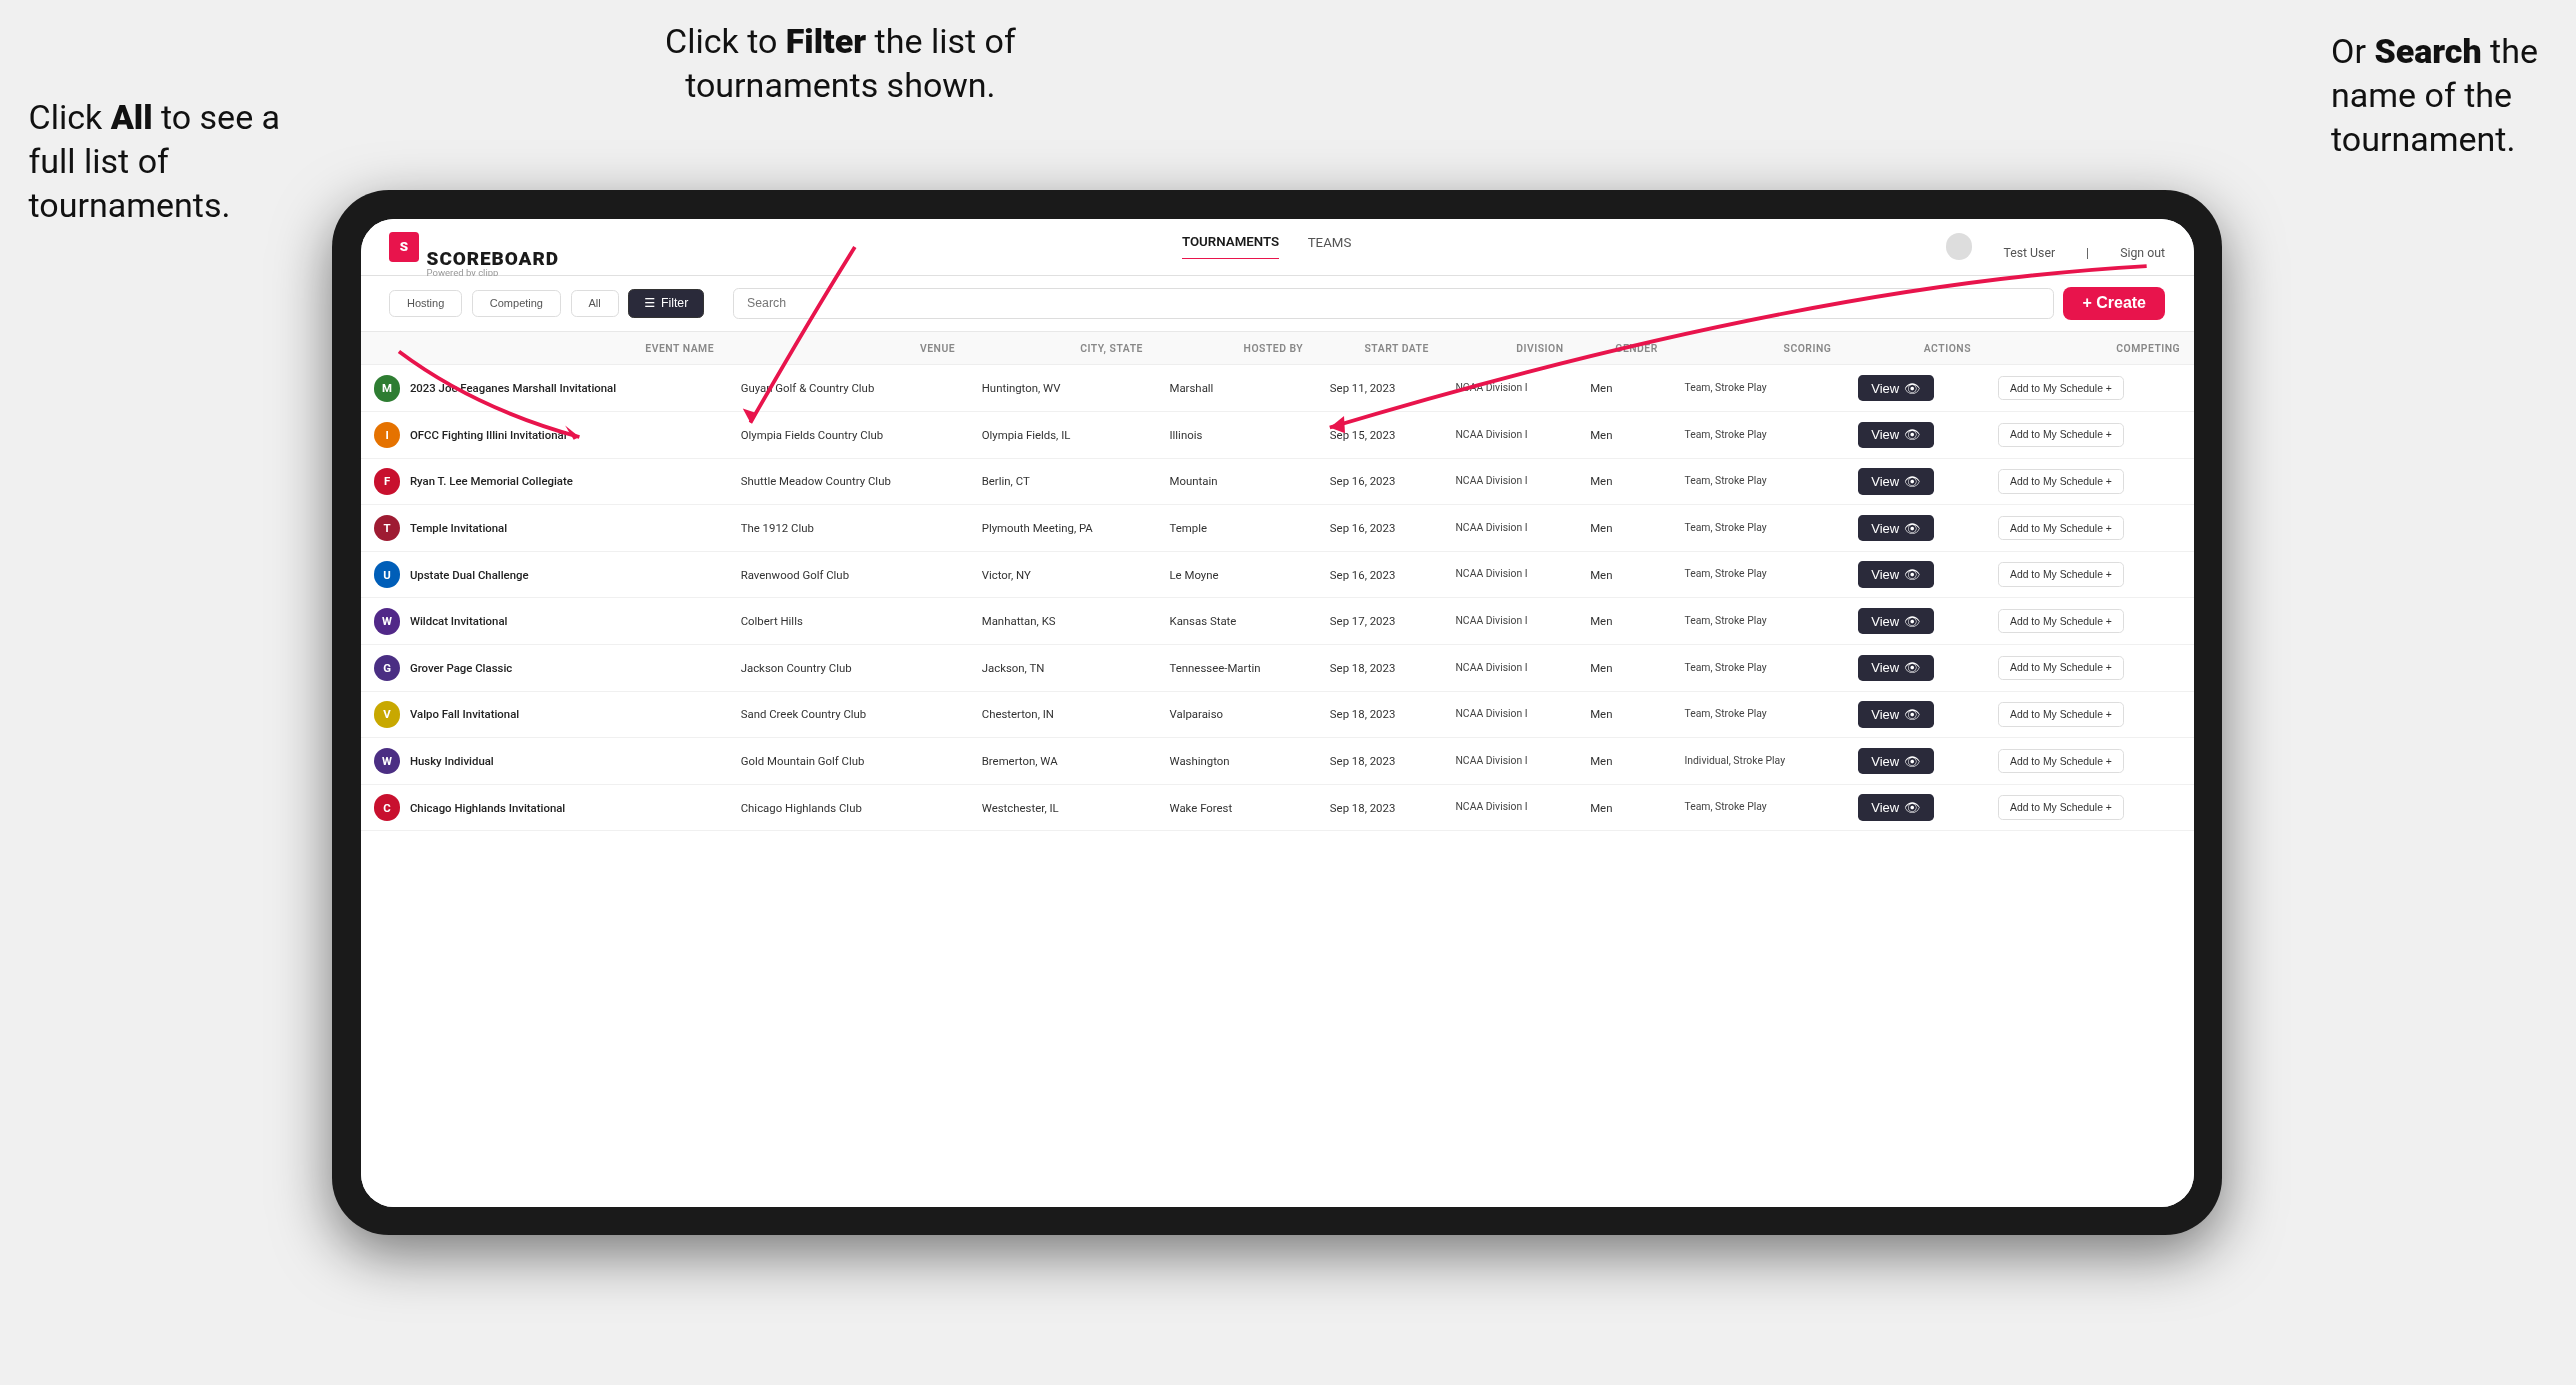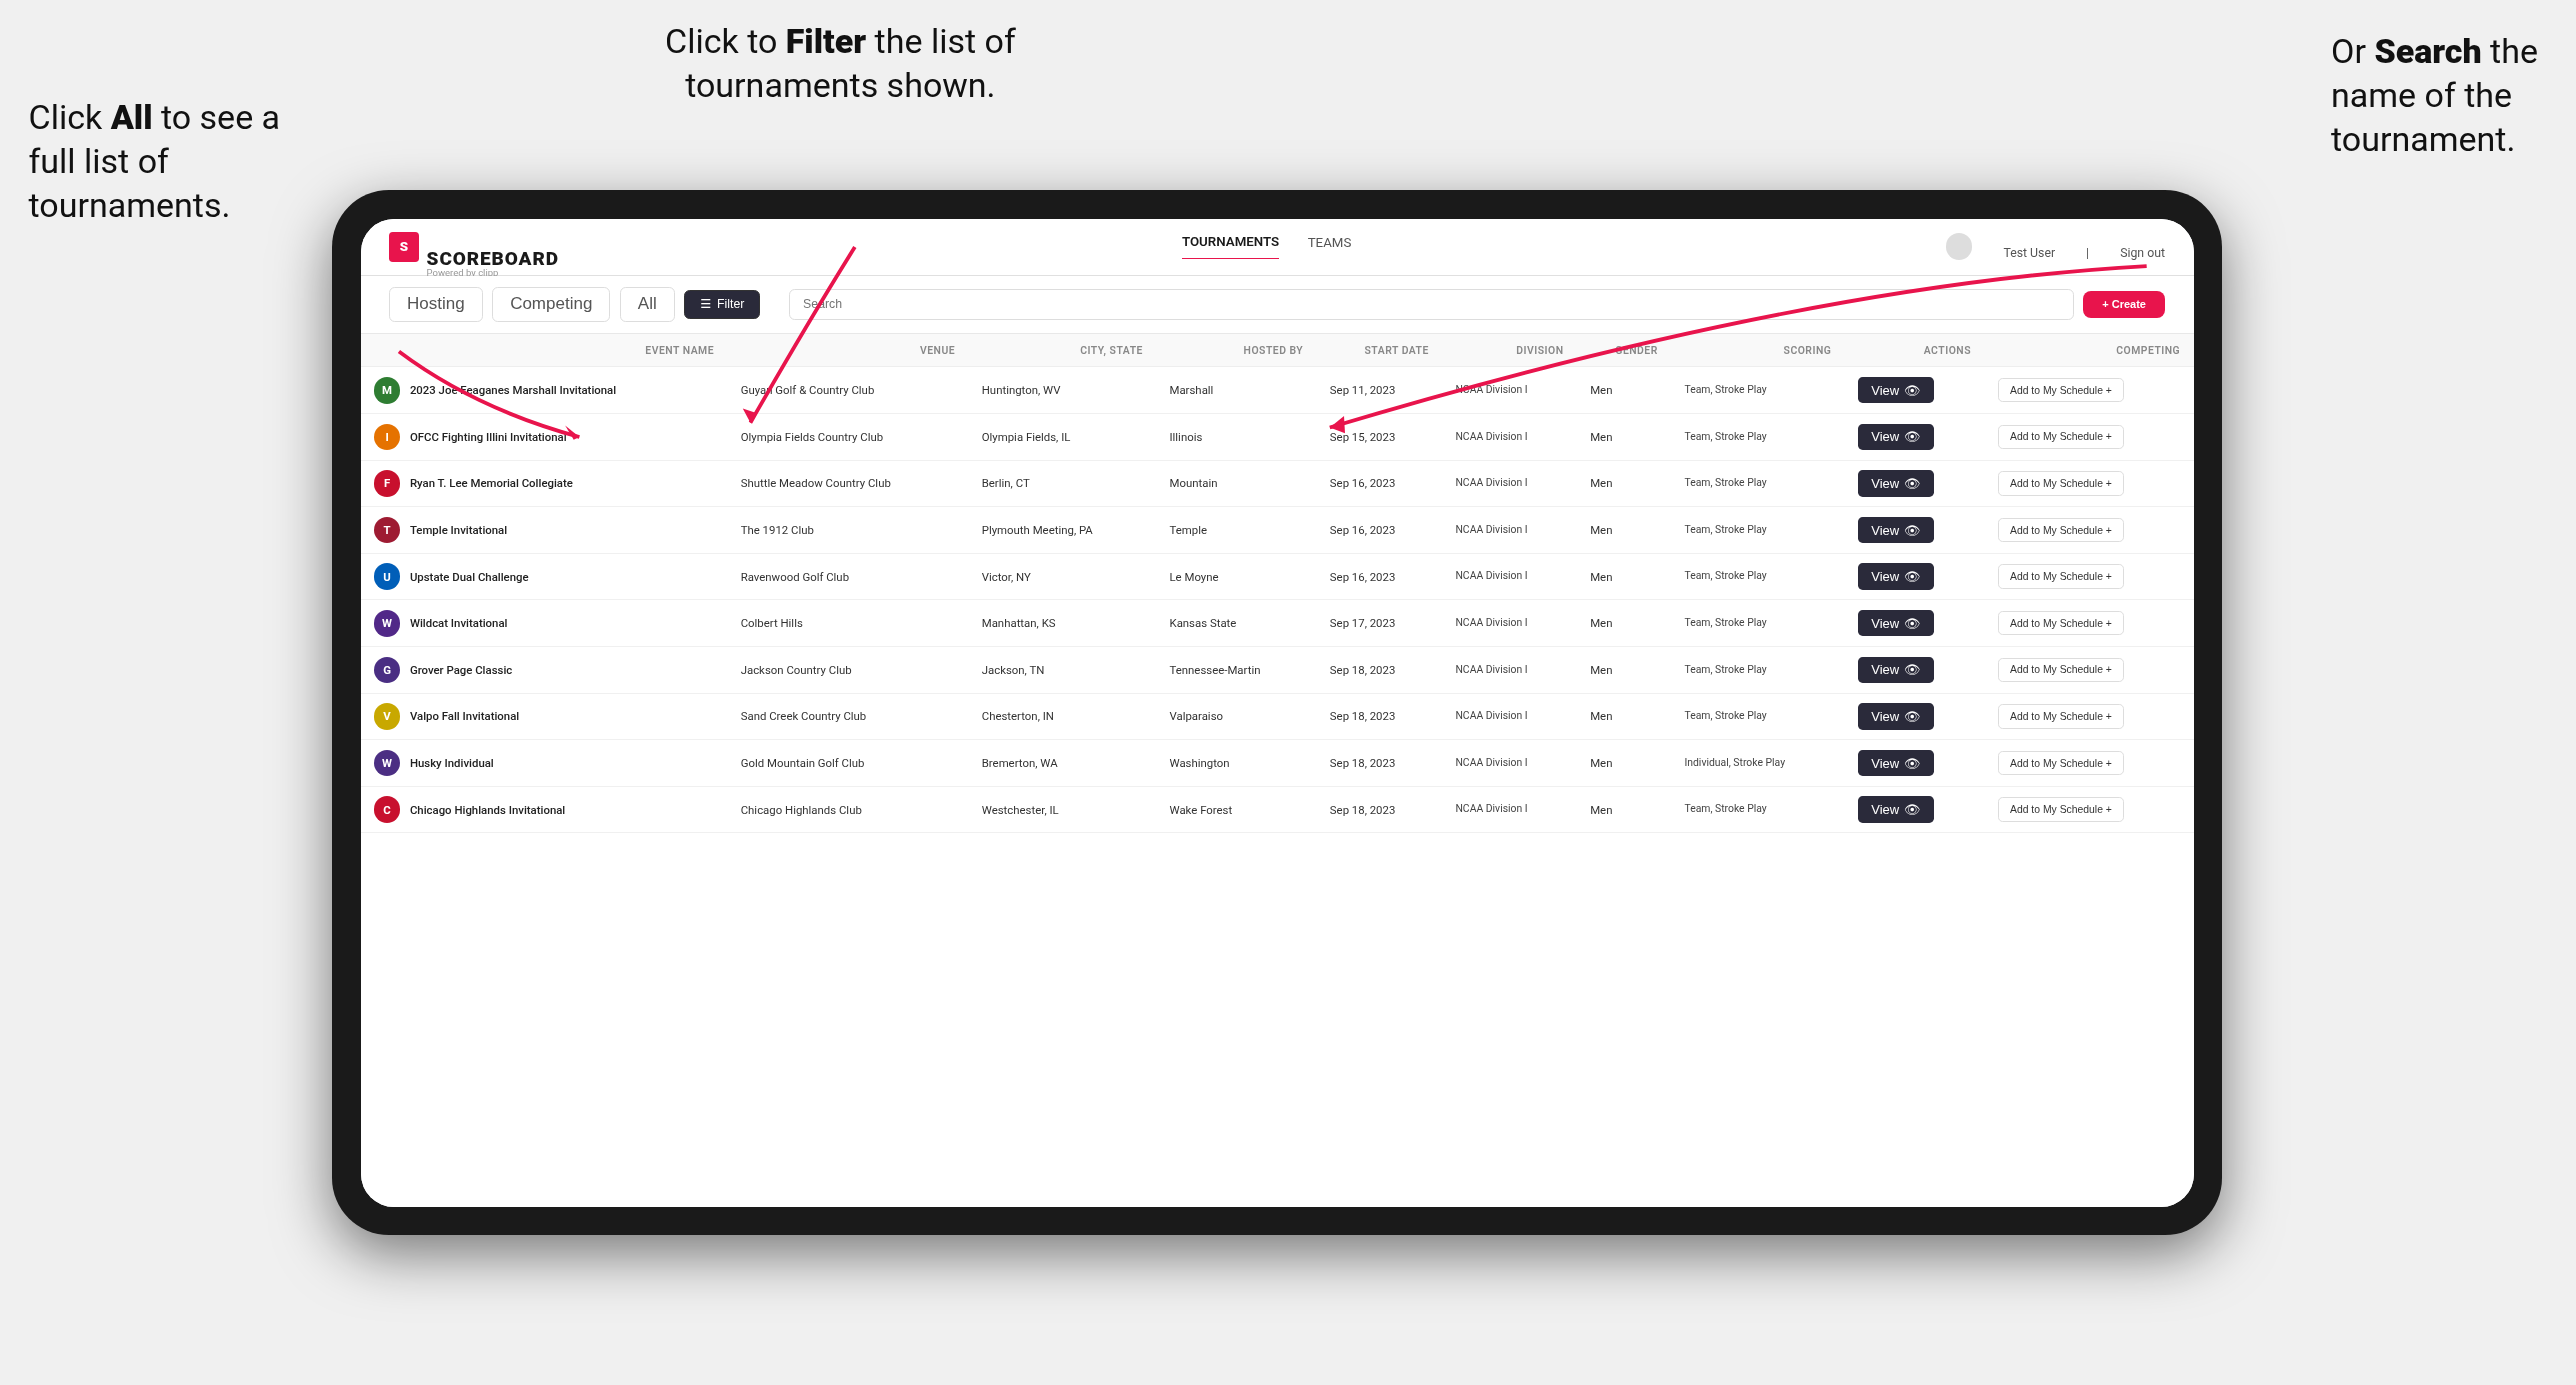--- a/index.html
+++ b/index.html
@@ -159,21 +159,21 @@
       align-items: center;
       gap: 9.5px;
       flex-shrink: 0;
     }
 
     .tab-btn {
       padding: 6.6px 17px;
       border: 0.9px solid #ddd;
       border-radius: 5.7px;
       background: #fff;
-      font-size: 17px;
+      font-size: 11px;
       color: #555;
       cursor: pointer;
     }
 
     .filter-btn {
       padding: 6.6px 15px;
       border: 0.9px solid #333;
       border-radius: 5.7px;
       background: #2a2a3a;
       color: #fff;
@@ -199,21 +199,21 @@
       color: #999;
       background: #fff;
     }
 
     .create-btn {
       padding: 7.6px 19px;
       background: #e8144c;
       color: #fff;
       border: none;
       border-radius: 8px;
-      font-size: 11px;
+      font-size: 16px;
       font-weight: 600;
       cursor: pointer;
     }
 
     
     .table-container {
       flex: 1;
       overflow-y: auto;
       background: #fff;
     }

